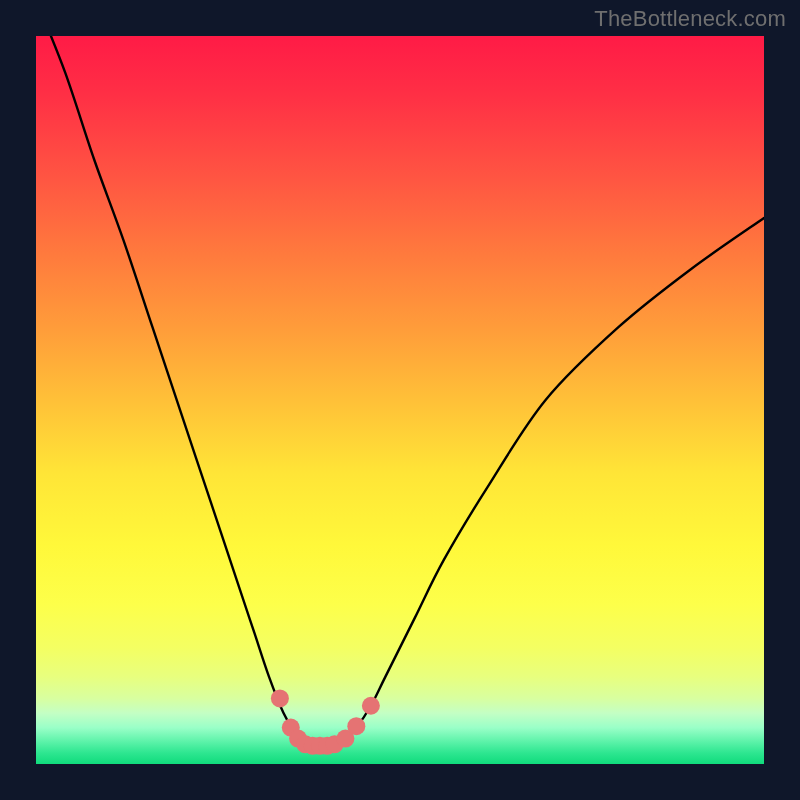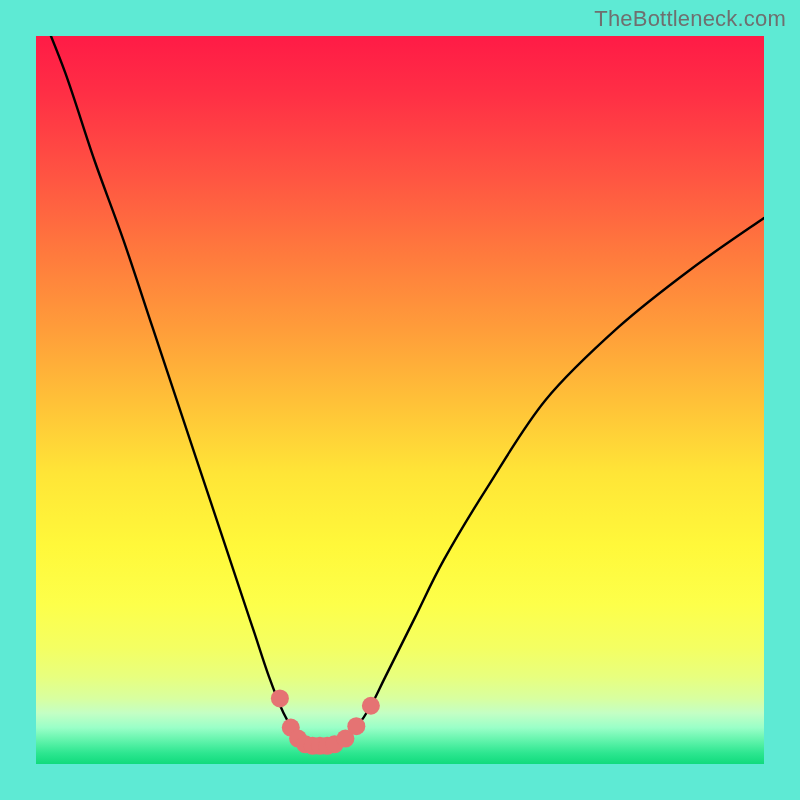--- a/index.html
+++ b/index.html
@@ -10,21 +10,21 @@
     background: #000;
     font-family: Arial, Helvetica, sans-serif;
     overflow: hidden;
   }
   .frame {
     position: absolute;
     top: 0;
     left: 0;
     width: 800px;
     height: 800px;
-    background: #5eead4;
+    background: #0f172a;
   }
   .plot-area {
     position: absolute;
     top: 36px;
     left: 36px;
     width: 728px;
     height: 728px;
     overflow: hidden;
   }
   .gradient {

